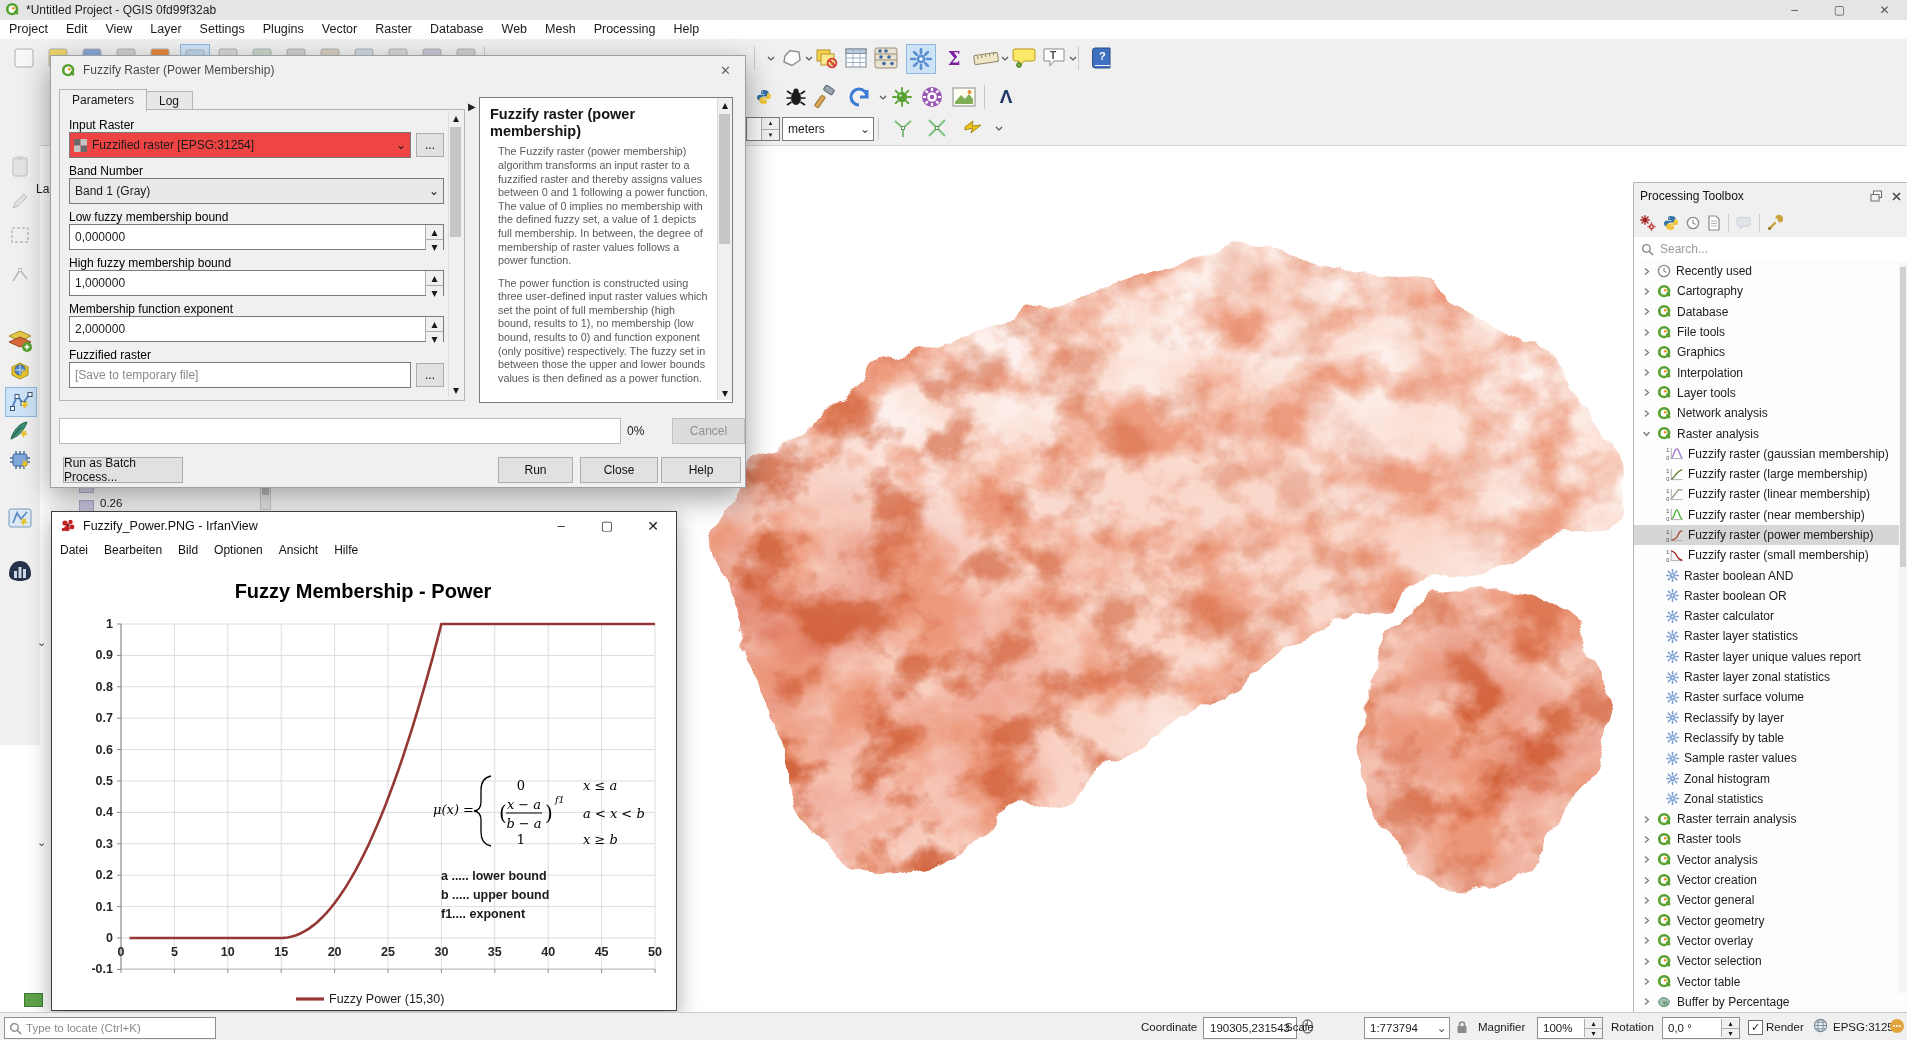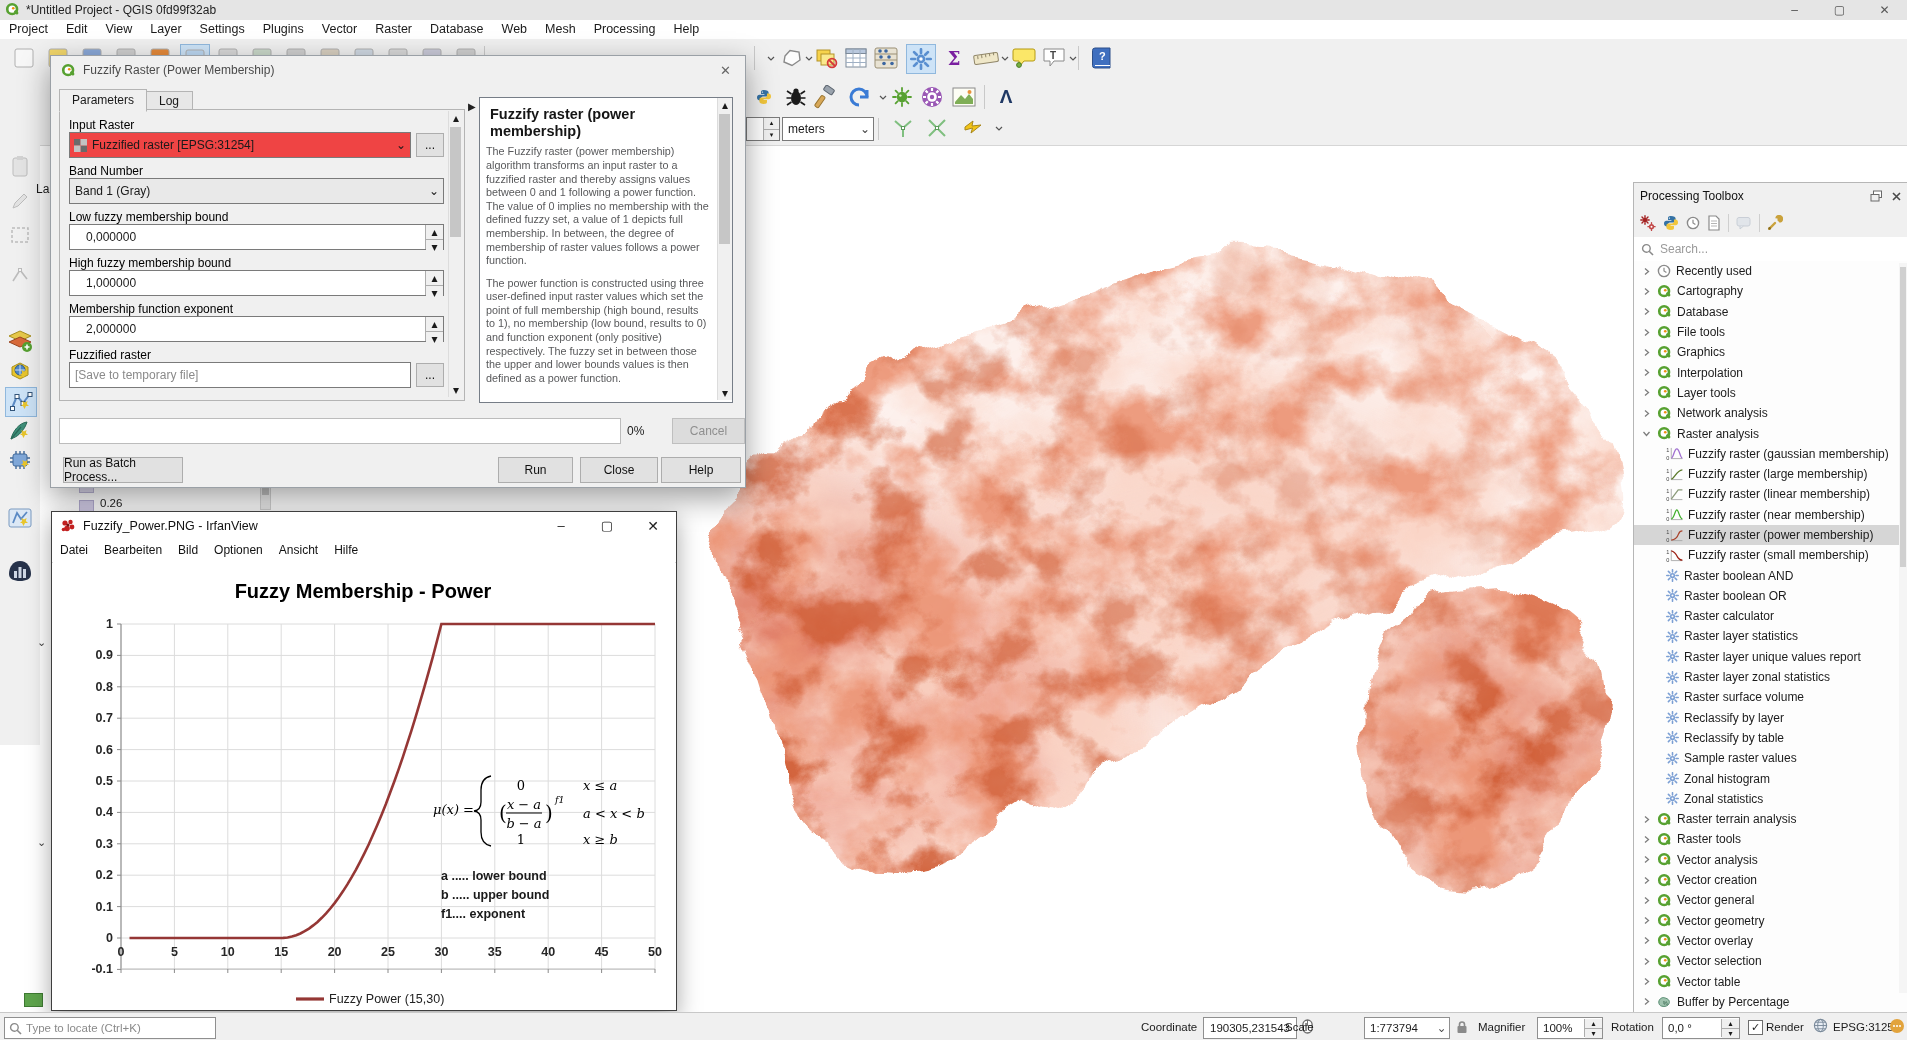--- a/index.html
+++ b/index.html
@@ -15,38 +15,38 @@
   .menu-item{display:inline-block;padding:2px 9px;font-size:12.5px;color:#1a1a1a;}
   .toolzone{left:0;top:39px;width:1907px;height:106px;background:#f0f0f0;border-bottom:1px solid #d6d6d6;}
   .tbtn{position:absolute;display:flex;align-items:center;justify-content:center;}
   .tbtn.hl{background:#cde3f7;border:1px solid #90b8dd;}
   .sep{position:absolute;width:1px;background:#c9c9c9;}
   
   .leftbar{left:0;top:145px;width:40px;height:600px;background:#f0f0f0;}
   
   .field,.combo,.spin{position:absolute;background:#fff;border:1px solid #7a7a7a;display:flex;align-items:center;font-size:12px;}
   .combo .cval{flex:1;padding-left:5px;white-space:nowrap;overflow:hidden;}
-  .spin .sval{flex:1;padding-left:16px;}
+  .spin .sval{flex:1;padding-left:5px;}
   .spinbtns{width:17px;height:100%;border-left:1px solid #adadad;display:flex;flex-direction:column;}
   .spinbtns div{flex:1;display:flex;align-items:center;justify-content:center;background:#f0f0f0;}
   .spinbtns div:first-child{border-bottom:1px solid #adadad;}
   .btn{position:absolute;background:#e1e1e1;border:1px solid #adadad;display:flex;align-items:center;justify-content:center;font-size:12px;color:#111;}
   .btn.disabled{background:#dcdcdc;border-color:#bfbfbf;color:#8f8f8f;}
   
   .dialog{left:50px;top:55px;width:694px;height:431px;background:#f0f0f0;border:1px solid #9aa0a6;
           box-shadow:0 10px 28px rgba(0,0,0,0.38);}
   .dlg-title{position:absolute;left:0;top:0;right:0;height:28px;display:flex;align-items:center;padding-left:10px;gap:7px;color:#4a4a4a;}
   .tab{position:absolute;height:21px;line-height:21px;text-align:center;font-size:12px;border:1px solid #b4b4b4;}
   .tab.active{background:#f0f0f0;border-bottom:1px solid #f0f0f0;z-index:2;}
   .tab.passive{background:#e7e7e7;top:91px;height:19px;line-height:19px;}
   .pane{position:absolute;left:8px;top:53px;width:404px;height:290px;border:1px solid #b4b4b4;background:#f0f0f0;}
   .flabel{position:absolute;left:9px;font-size:12px;color:#000;}
   .helpbox{position:absolute;left:428px;top:41px;width:252px;height:304px;background:#fff;border:1px solid #767d87;overflow:hidden;}
   .helpbox h3{margin:8px 10px 6px 10px;font-size:14.5px;line-height:1.15;color:#151515;}
-  .helpbox p{margin:0 22px 9px 6px;font-size:10.8px;line-height:1.26;color:#58595b;}
+  .helpbox p{margin:0 22px 9px 18px;font-size:10.8px;line-height:1.26;color:#58595b;}
   .vscroll{position:absolute;width:14px;background:#f0f0f0;border-left:1px solid #dcdcdc;}
   .vscroll .thumb{position:absolute;left:1px;width:11px;background:#c6c6c6;}
   .arrowbox{position:absolute;left:0;width:14px;height:14px;display:flex;align-items:center;justify-content:center;}
   
   .irfan{left:51px;top:511px;width:624px;height:498px;background:#fff;border:1px solid #3e3e3e;box-shadow:0 8px 22px rgba(0,0,0,0.35);}
   .ir-title{position:absolute;left:0;top:0;right:0;height:28px;background:#fff;border-bottom:1px solid #eee;display:flex;align-items:center;padding-left:8px;gap:7px;font-size:12.5px;color:#111;}
   .ir-controls{position:absolute;top:0;right:0;height:28px;display:flex;}
   .ir-controls div{width:46px;text-align:center;line-height:28px;font-size:13px;color:#222;}
   .ir-menu{position:absolute;left:0;top:28px;right:0;height:22px;border-bottom:1px solid #d9d9d9;background:#fff;}
   .ir-menu span{display:inline-block;padding:3px 8px;font-size:12px;color:#111;}

